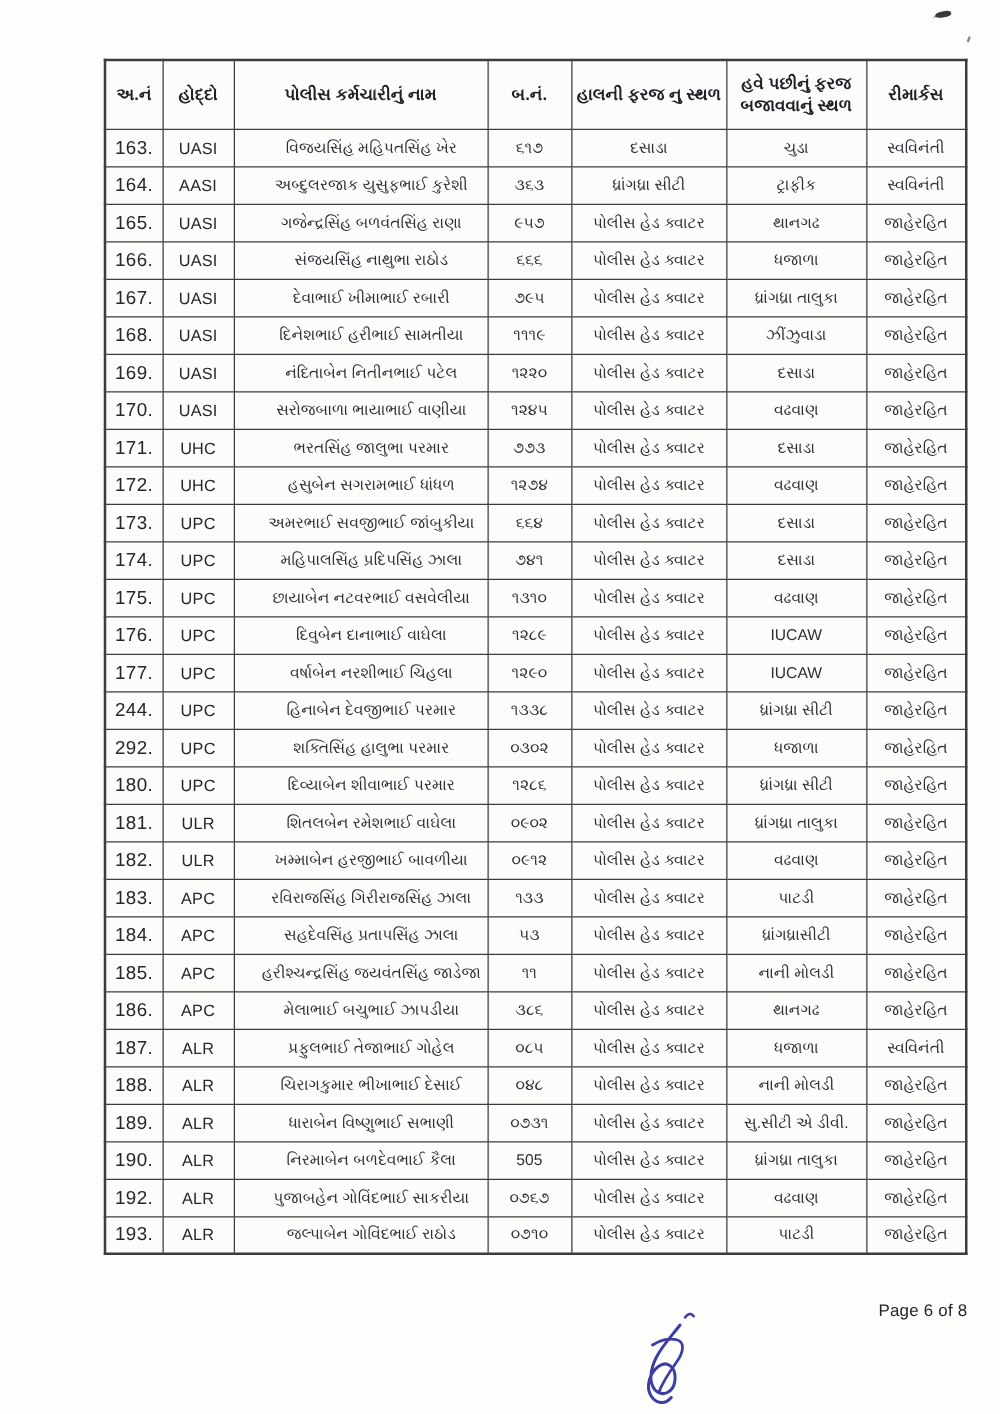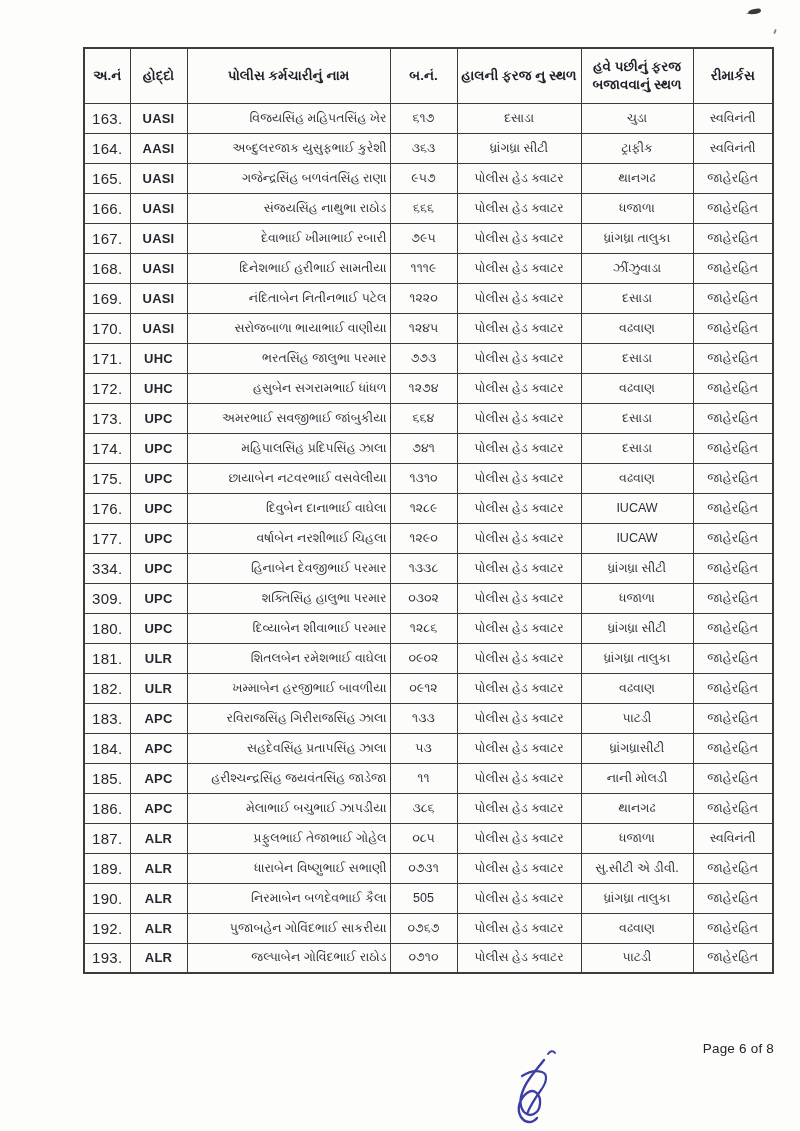--- a/index.html
+++ b/index.html
@@ -49,22 +49,22 @@
   td {
     height: 30px;
     font-size: 12.5px;
     text-align: center;
     vertical-align: middle;
     padding: 1px 3px;
     white-space: nowrap;
     overflow: hidden;
   }
   td.c0 { font-size: 15px; color: #26262e; letter-spacing: 0.3px; }
-  td.c1 { font-size: 13px; color: #26262e; letter-spacing: 0.2px; font-weight: bold; }
-  td.c2 { text-align: right; padding-left: 20px; }
+  td.c1 { font-size: 13px; color: #26262e; letter-spacing: 0.2px; }
+  td.c2 { text-align: center; padding-left: 20px; }
   .page-footer {
     position: absolute; top: 1041px; right: 26px;
     font-size: 13.5px; font-weight: 400; color: #232329;
     letter-spacing: 0.2px;
   }
   .signature {
     position: absolute; left: 494px; top: 1046px;
     width: 74px; height: 82px;
   }
 </style>
@@ -225,30 +225,30 @@
       <tr>
         <td class="c0">177.</td>
         <td class="c1">UPC</td>
         <td class="c2">વર્ષાબેન નરશીભાઈ ચિહલા</td>
         <td class="c3">૧૨૯૦</td>
         <td class="c4">પોલીસ હેડ ક્વાટર</td>
         <td class="c5">IUCAW</td>
         <td class="c6">જાહેરહિત</td>
       </tr>
       <tr>
-        <td class="c0">334.</td>
+        <td class="c0">244.</td>
         <td class="c1">UPC</td>
         <td class="c2">હિનાબેન દેવજીભાઈ પરમાર</td>
         <td class="c3">૧૩૩૮</td>
         <td class="c4">પોલીસ હેડ ક્વાટર</td>
         <td class="c5">ધ્રાંગધ્રા સીટી</td>
         <td class="c6">જાહેરહિત</td>
       </tr>
       <tr>
-        <td class="c0">309.</td>
+        <td class="c0">292.</td>
         <td class="c1">UPC</td>
         <td class="c2">શક્તિસિંહ હાલુભા પરમાર</td>
         <td class="c3">૦૩૦૨</td>
         <td class="c4">પોલીસ હેડ ક્વાટર</td>
         <td class="c5">ધજાળા</td>
         <td class="c6">જાહેરહિત</td>
       </tr>
       <tr>
         <td class="c0">180.</td>
         <td class="c1">UPC</td>
@@ -313,20 +313,29 @@
         <td class="c6">જાહેરહિત</td>
       </tr>
       <tr>
         <td class="c0">187.</td>
         <td class="c1">ALR</td>
         <td class="c2">પ્રફુલભાઈ તેજાભાઈ ગોહેલ</td>
         <td class="c3">૦૮૫</td>
         <td class="c4">પોલીસ હેડ ક્વાટર</td>
         <td class="c5">ધજાળા</td>
         <td class="c6">સ્વવિનંતી</td>
+      </tr>
+      <tr>
+        <td class="c0">188.</td>
+        <td class="c1">ALR</td>
+        <td class="c2">ચિરાગકુમાર ભીખાભાઈ દેસાઈ</td>
+        <td class="c3">૦૪૮</td>
+        <td class="c4">પોલીસ હેડ ક્વાટર</td>
+        <td class="c5">નાની મોલડી</td>
+        <td class="c6">જાહેરહિત</td>
       </tr>
       <tr>
         <td class="c0">189.</td>
         <td class="c1">ALR</td>
         <td class="c2">ધારાબેન વિષ્ણુભાઈ સભાણી</td>
         <td class="c3">૦૭૩૧</td>
         <td class="c4">પોલીસ હેડ ક્વાટર</td>
         <td class="c5">સુ.સીટી એ ડીવી.</td>
         <td class="c6">જાહેરહિત</td>
       </tr>

